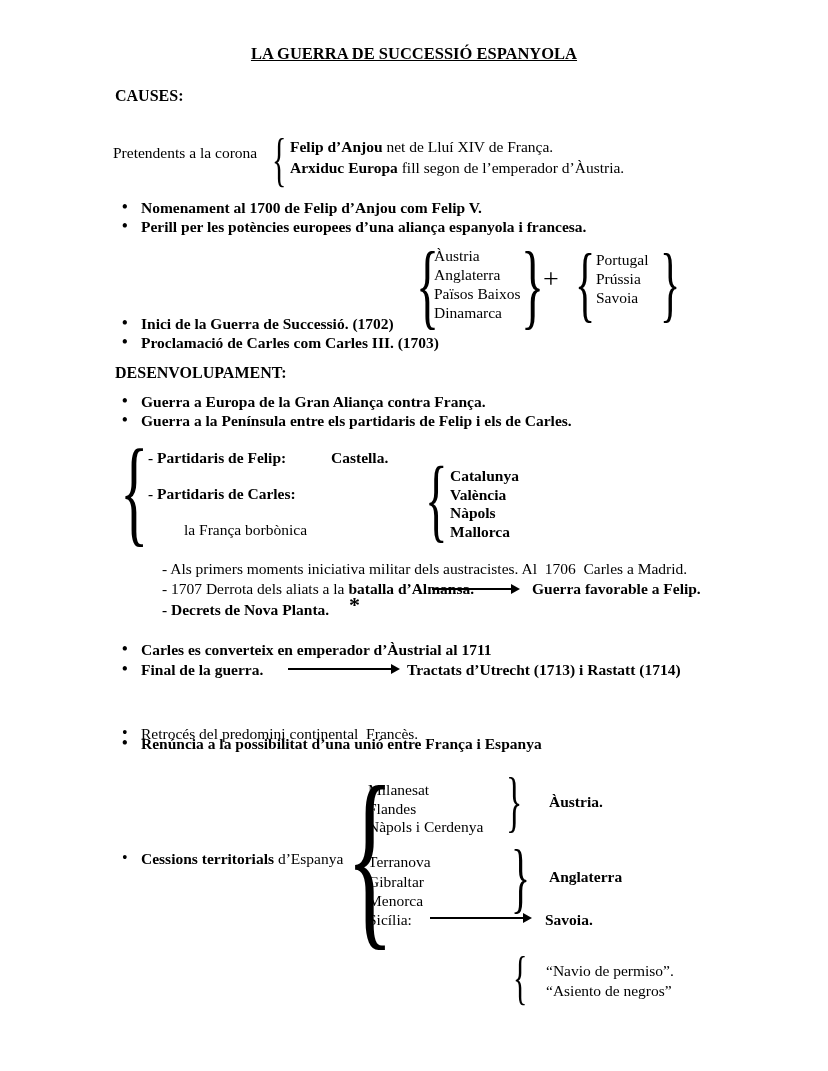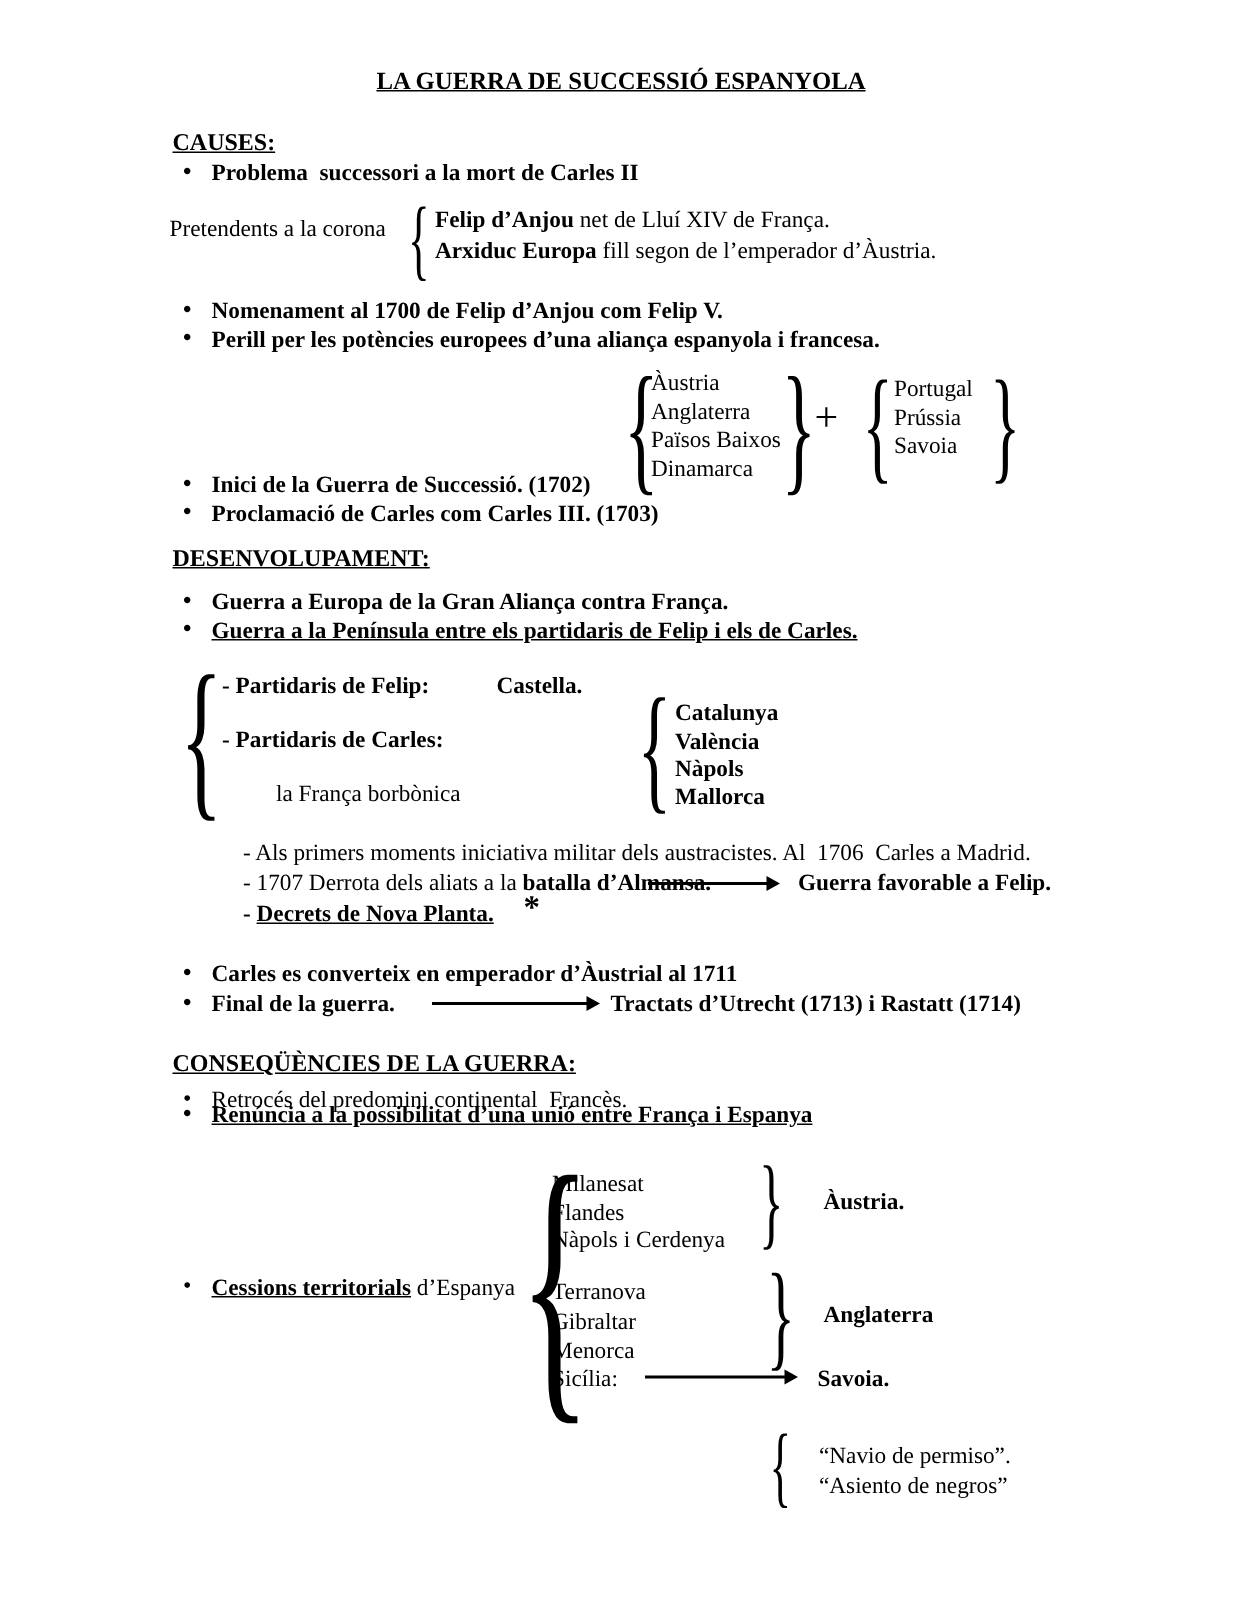--- a/index.html
+++ b/index.html
@@ -5,21 +5,21 @@
   * { margin:0; padding:0; box-sizing:border-box; }
   html,body { background:#ffffff; }
   .page {
     position:relative; width:828px; height:1071px; background:#ffffff;
     font-family:"Liberation Serif","DejaVu Serif",serif; color:#000;
     overflow:hidden;
   }
   .t { position:absolute; font-size:15.5px; line-height:1.25; white-space:pre; }
   .h { font-size:16px; }
   .b { font-weight:bold; }
-  .u { text-decoration:underline; }
+  .u { }
   .bullet::before { content:"\2022"; position:absolute; left:-19px; top:-1px; font-size:16px; }
   .title {
     position:absolute; left:0; right:0; top:44px; text-align:center;
     font-size:16.5px; font-weight:bold; text-decoration:underline; white-space:pre;
   }
   .brace {
     position:absolute; display:block; text-align:left;
     transform:scaleX(0.5); transform-origin:left center;
     font-weight:400; white-space:pre;
   }
@@ -33,21 +33,20 @@
 </style>
 </head>
 <body>
 
 <div class="page">
 
   <div class="title">LA GUERRA DE SUCCESSIÓ ESPANYOLA</div>
 
   <div class="t h b u" style="left:115px;top:86px">CAUSES:</div>
 
-  <div class="t b bullet" style="left:141px;top:106px">Problema  successori a la mort de Carles II</div>
 
   <div class="t" style="left:113px;top:143px">Pretendents a la corona</div>
   <span class="brace" style="left:272px;top:131px;height:56px;line-height:56px;font-size:60px">{</span>
   <div class="t" style="left:290px;top:137px"><span class="b">Felip d’Anjou</span><span> net de Lluí XIV de França.</span></div>
   <div class="t" style="left:290px;top:158px"><span class="b">Arxiduc Europa</span><span> fill segon de l’emperador d’Àustria.</span></div>
 
   <div class="t b bullet" style="left:141px;top:198px">Nomenament al 1700 de Felip d’Anjou com Felip V.</div>
   <div class="t b bullet" style="left:141px;top:217px">Perill per les potències europees d’una aliança espanyola i francesa.</div>
 
 
@@ -93,21 +92,20 @@
   <div class="t b" style="left:532px;top:579px">Guerra favorable a Felip.</div>
 
   <div class="t" style="left:162px;top:600px"><span class="b">- </span><span class="b u">Decrets de Nova Planta.</span></div>
   <div class="ast" style="left:349px;top:592px">*</div>
 
   <div class="t b bullet" style="left:141px;top:640px">Carles es converteix en emperador d’Àustrial al 1711</div>
   <div class="t b bullet" style="left:141px;top:660px">Final de la guerra.</div>
   <div class="arrow" style="left:288px;top:668px;width:110px"></div>
   <div class="t b" style="left:407px;top:660px">Tractats d’Utrecht (1713) i Rastatt (1714)</div>
 
-  <div class="t h b u" style="left:115px;top:700px">CONSEQÜÈNCIES DE LA GUERRA:</div>
 
   <div class="t b u bullet" style="left:141px;top:734px">Renúncia a la possibilitat d’una unió entre França i Espanya</div>
   <div class="t bullet" style="left:141px;top:724px">Retrocés del predomini continental  Francès.</div>
 
   <span class="brace" style="left:346px;top:764px;height:184px;line-height:184px;font-size:200px">{</span>
 
   <div class="t" style="left:368px;top:780px">Milanesat</div>
   <div class="t" style="left:368px;top:799px">Flandes</div>
   <div class="t" style="left:368px;top:817px">Nàpols i Cerdenya</div>
   <span class="brace" style="left:506px;top:770px;height:62px;line-height:62px;font-size:68px">}</span>

